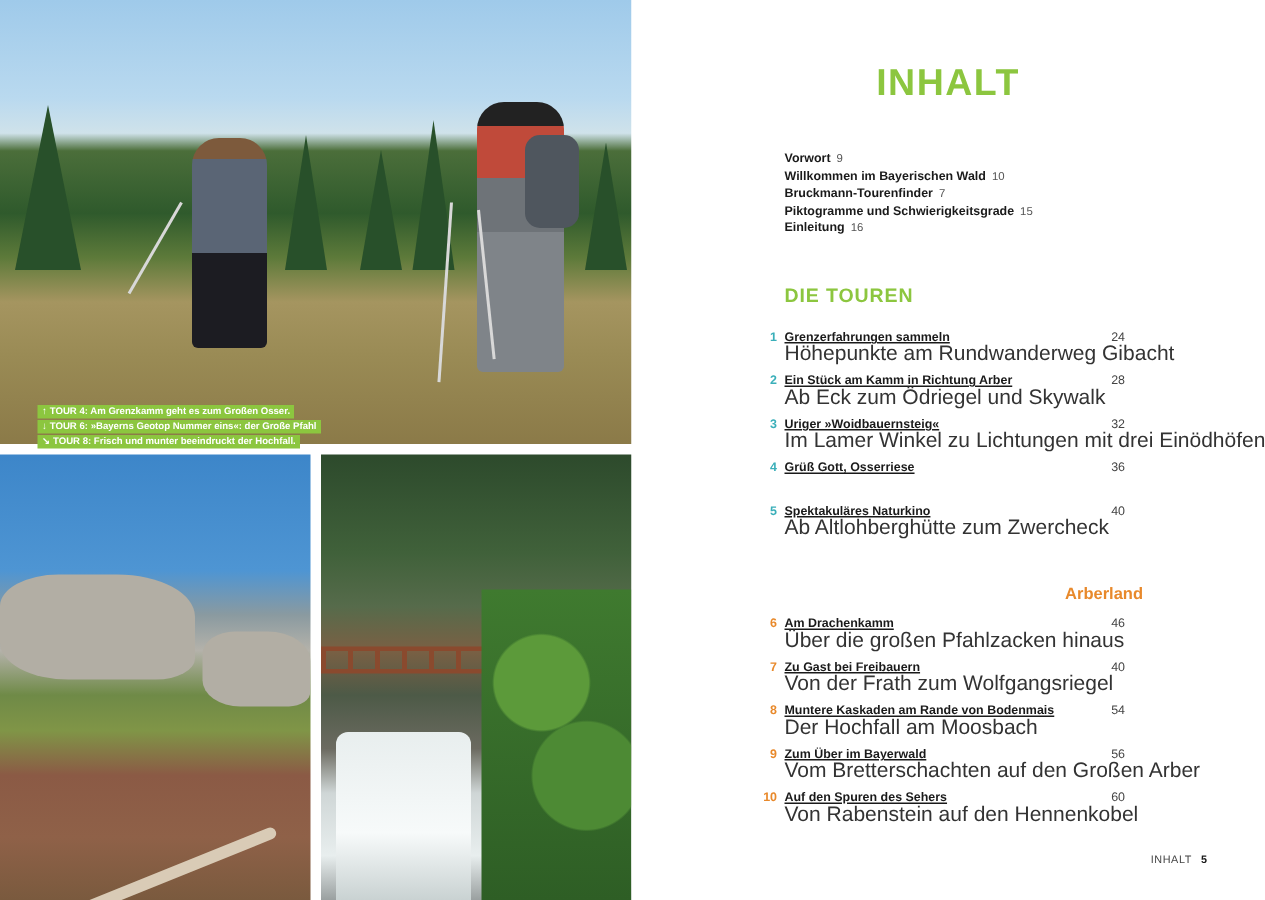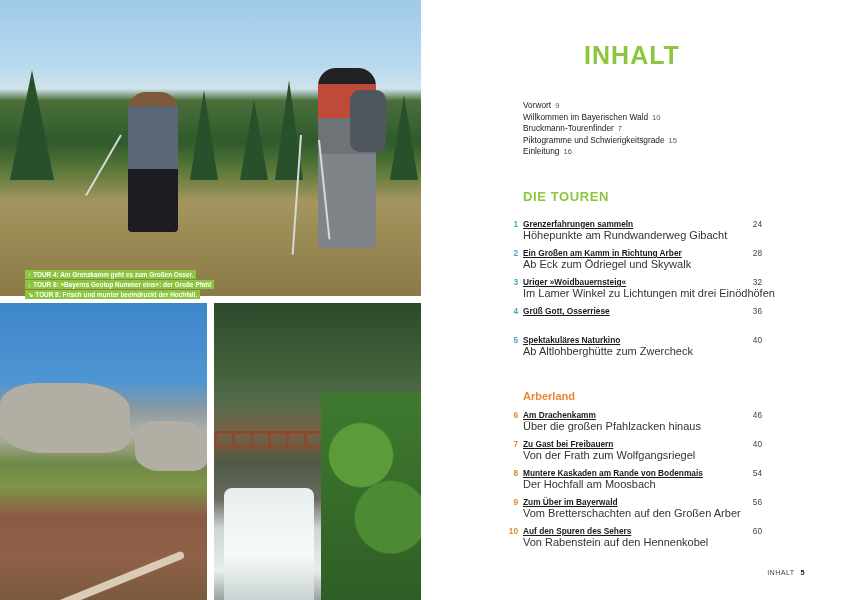--- a/index.html
+++ b/index.html
@@ -46,39 +46,39 @@
     .caption-arrow { margin-right: 2px; }
 
     
     .right-page { position: absolute; left: 421px; top: 0; width: 422px; height: 600px; background: #ffffff; }
 
     .page-title { position: absolute; left: 0; right: 0; top: 41px; text-align: center;
       font-family: "Liberation Sans", sans-serif; font-weight: bold; font-size: 25px; letter-spacing: 1px; color: #8cc63f; }
 
     .intro-list { position: absolute; left: 102px; top: 100px; }
     .intro-item { font-family: "Liberation Sans", sans-serif; font-size: 8.3px; line-height: 11.6px; white-space: nowrap; }
-    .intro-item .lbl { font-weight: normal; color: #1a1a1a; }
+    .intro-item .lbl { font-weight: bold; color: #1a1a1a; }
     .intro-item .pg { color: #555; margin-left: 4px; font-size: 7.6px; }
 
     .section-title { position: absolute; left: 102px; top: 189px;
       font-family: "Liberation Sans", sans-serif; font-weight: bold; font-size: 13px; letter-spacing: 0.6px; color: #8cc63f; text-align: center; }
 
     .region { position: absolute; left: 85px; width: 256px; }
     .region-title { margin-left: 17px; font-family: "Liberation Sans", sans-serif; font-weight: bold; font-size: 11px; margin-bottom: 8px; }
     .tour { position: relative; height: 29px; }
     .tour-num { position: absolute; left: 0; top: 0; width: 12px; text-align: right;
       font-family: "Liberation Sans", sans-serif; font-weight: bold; font-size: 8.3px; line-height: 11px; }
     .tour-title { position: absolute; left: 17px; top: 0; font-family: "Liberation Sans", sans-serif; font-weight: bold; font-size: 8.3px; line-height: 11px; color: #1a1a1a; white-space: nowrap; text-decoration: underline; }
-    .tour-sub { position: absolute; left: 17px; top: 11px; font-family: "Liberation Sans", sans-serif; font-size: 11px; line-height: 11px; color: #333; white-space: nowrap; text-align: right; }
-    .tour-page { position: absolute; right: 0; top: 0; font-family: "Liberation Sans", sans-serif; font-size: 8.3px; line-height: 11px; color: #444; }
+    .tour-sub { position: absolute; left: 17px; top: 11px; font-family: "Liberation Sans", sans-serif; font-size: 14px; line-height: 11px; color: #333; white-space: nowrap; text-align: right; }
+    .tour-page { position: absolute; right: 12px; top: 0; font-family: "Liberation Sans", sans-serif; font-size: 8.3px; line-height: 11px; color: #444; }
 
     .region-1 { top: 219px; }
     .region-1 .region-title, .region-1 .tour-num { color: #3aafb9; }
     .region-2 { top: 390px; }
-    .region-2 .region-title, .region-2 .tour-num { color: #e8892b; }
+    .region-2 .region-title, .region-2 .tour-num { color: #e8892b; text-align: right; }
 
     .folio { position: absolute; right: 38px; top: 568px; font-family: "Liberation Sans", sans-serif; font-size: 7.2px; color: #444; letter-spacing: 0.4px; }
     .folio .num { font-weight: bold; color: #1a1a1a; margin-left: 6px; }
   </style>
 </head>
 <body>
 
 <div class="left-page">
   <div class="photo photo-hikers">
     <div class="trees">
@@ -131,21 +131,21 @@
 
   <div class="region region-1">
     <div class="tour">
       <span class="tour-num">1</span>
       <span class="tour-title">Grenzerfahrungen sammeln</span>
       <span class="tour-sub">Höhepunkte am Rundwanderweg Gibacht</span>
       <span class="tour-page">24</span>
     </div>
     <div class="tour">
       <span class="tour-num">2</span>
-      <span class="tour-title">Ein Großen am Kamm in Richtung Arber</span>
+      <span class="tour-title">Ein Stück am Kamm in Richtung Arber</span>
       <span class="tour-sub">Ab Eck zum Ödriegel und Skywalk</span>
       <span class="tour-page">28</span>
     </div>
     <div class="tour">
       <span class="tour-num">3</span>
       <span class="tour-title">Uriger »Woidbauernsteig«</span>
       <span class="tour-sub">Im Lamer Winkel zu Lichtungen mit drei Einödhöfen</span>
       <span class="tour-page">32</span>
     </div>
     <div class="tour">

